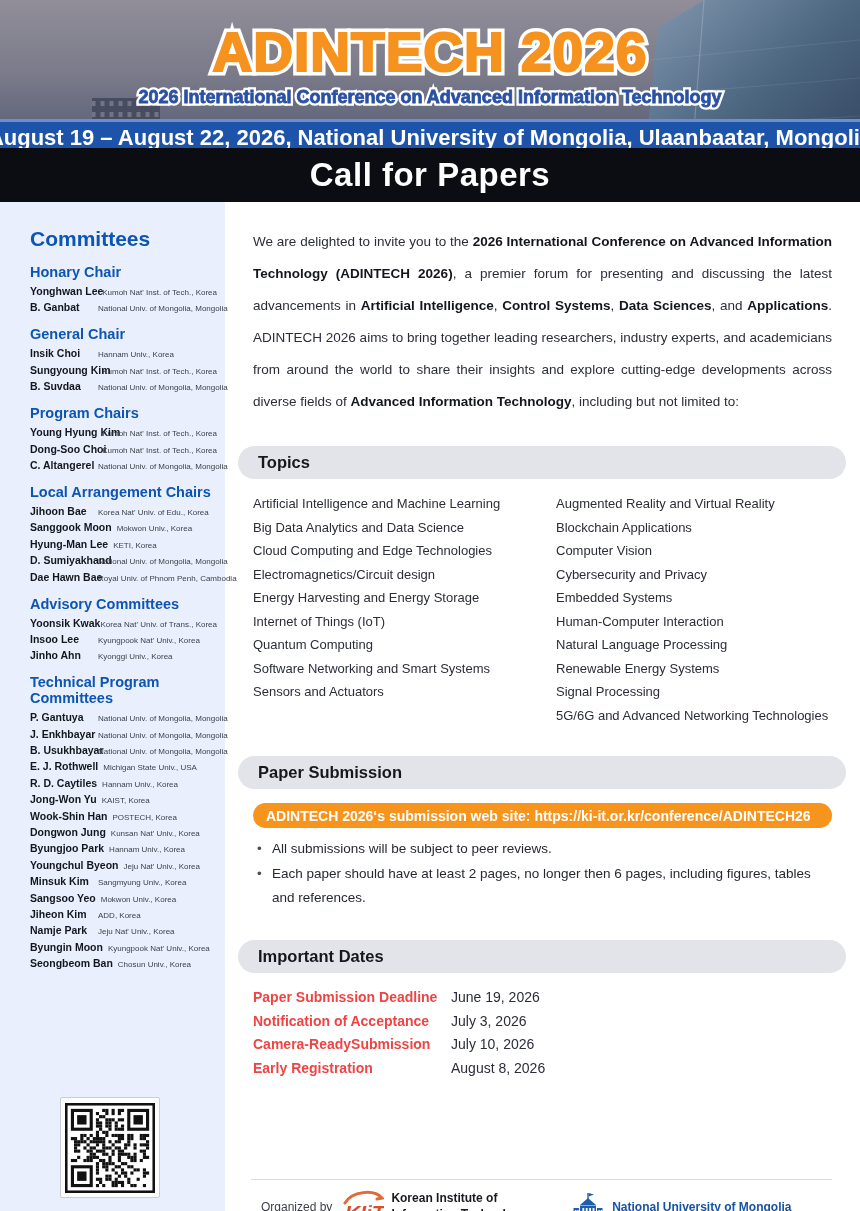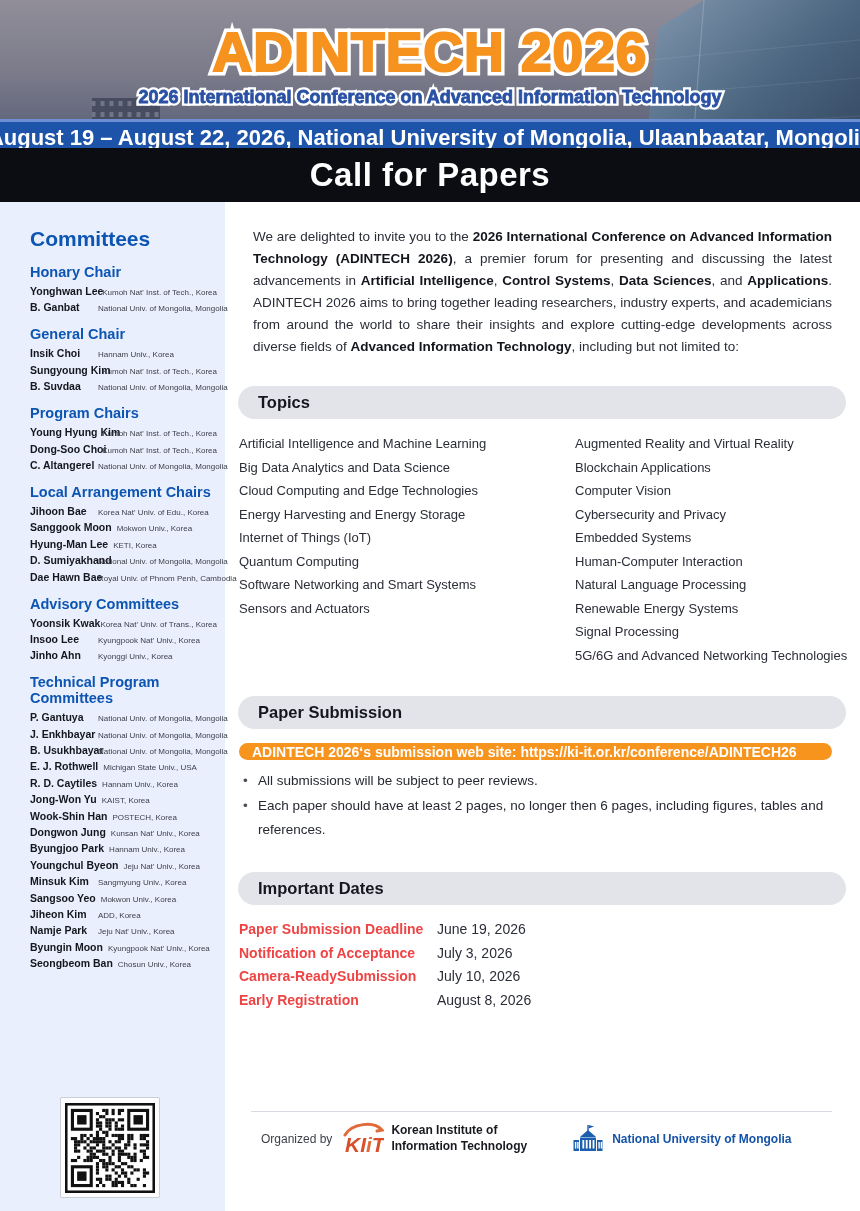--- a/index.html
+++ b/index.html
@@ -55,38 +55,38 @@
   .cmt-aff { font-size:8px; color:#3c3f49; white-space:nowrap; }
 
   .qr-box {
     margin:128px 0 0 30px; width:100px; background:#ffffff;
     border:1px solid #c9cdd8; border-radius:2px; padding:5px 4px 4px;
     display:flex; flex-direction:column; align-items:center;
   }
 
   
   .main { flex:1 1 auto; padding:24px 14px 0 13px; min-width:0; }
-  .inset { margin:0 14px 0 1px;gap:33px; }
-
-  .intro { margin:0 14px 0 15px; font-size:13.5px; line-height:22px; color:#2b2e38; text-align:justify; }
+  .inset { margin:0 14px 0 15px; }
+
+  .intro { margin:0 14px 0 15px; font-size:13.5px; line-height:32px; color:#2b2e38; text-align:justify; }
   .intro strong { color:#14161d; }
 
   .section-pill {
     margin-top:29px; background:#e3e4e9; border-radius:17px;
     padding:7px 10px 7px 20px; font-size:16.5px; font-weight:bold; color:#15171e;
   }
   .section-pill.first { margin-top:28px; }
 
   .topics { display:flex; margin-top:13px; }
   .topics ul { list-style:none; margin:0; padding:0; }
   .topics ul.left { width:303px; flex:0 0 auto; }
   .topics li { height:23.5px; display:flex; align-items:center; font-size:13px; color:#2b2e38; white-space:nowrap; }
 
   .orange-pill {
-    margin-top:14px; background:#f7941e; border-radius:13px; height:17px;
+    margin-top:14px; background:#f7941e; border-radius:13px; height:25px;
     display:flex; align-items:center; padding:0 12px 0 13px;
     color:#ffffff; font-size:14px; font-weight:bold; white-space:nowrap;
   }
   .bullets { list-style:none; margin:9px 0 0 0; padding:0 0 0 4px; }
   .bullets li { display:flex; font-size:13.5px; color:#262932; line-height:24.5px; }
   .bullets .dot { width:15px; flex:0 0 auto; color:#4a4d57; }
   .bullets .bullet-text { flex:1 1 auto; }
 
   .dates { margin-top:13px; }
   .date-row { height:23.5px; display:flex; align-items:center; font-size:14px; }
@@ -554,20 +554,21 @@
 
       <section>
         <div class="section-pill first">
           <span>Topics</span>
         </div>
         <div class="topics inset">
           <ul class="left" id="topics-left">
               <li class="topic-item">Artificial Intelligence and Machine Learning</li>
               <li class="topic-item">Big Data Analytics and Data Science</li>
               <li class="topic-item">Cloud Computing and Edge Technologies</li>
+              <li class="topic-item">Electromagnetics/Circuit design</li>
               <li class="topic-item">Energy Harvesting and Energy Storage</li>
               <li class="topic-item">Internet of Things (IoT)</li>
               <li class="topic-item">Quantum Computing</li>
               <li class="topic-item">Software Networking and Smart Systems</li>
               <li class="topic-item">Sensors and Actuators</li>
             </ul>
           <ul id="topics-right">
               <li class="topic-item">Augmented Reality and Virtual Reality</li>
               <li class="topic-item">Blockchain Applications</li>
               <li class="topic-item">Computer Vision</li>

